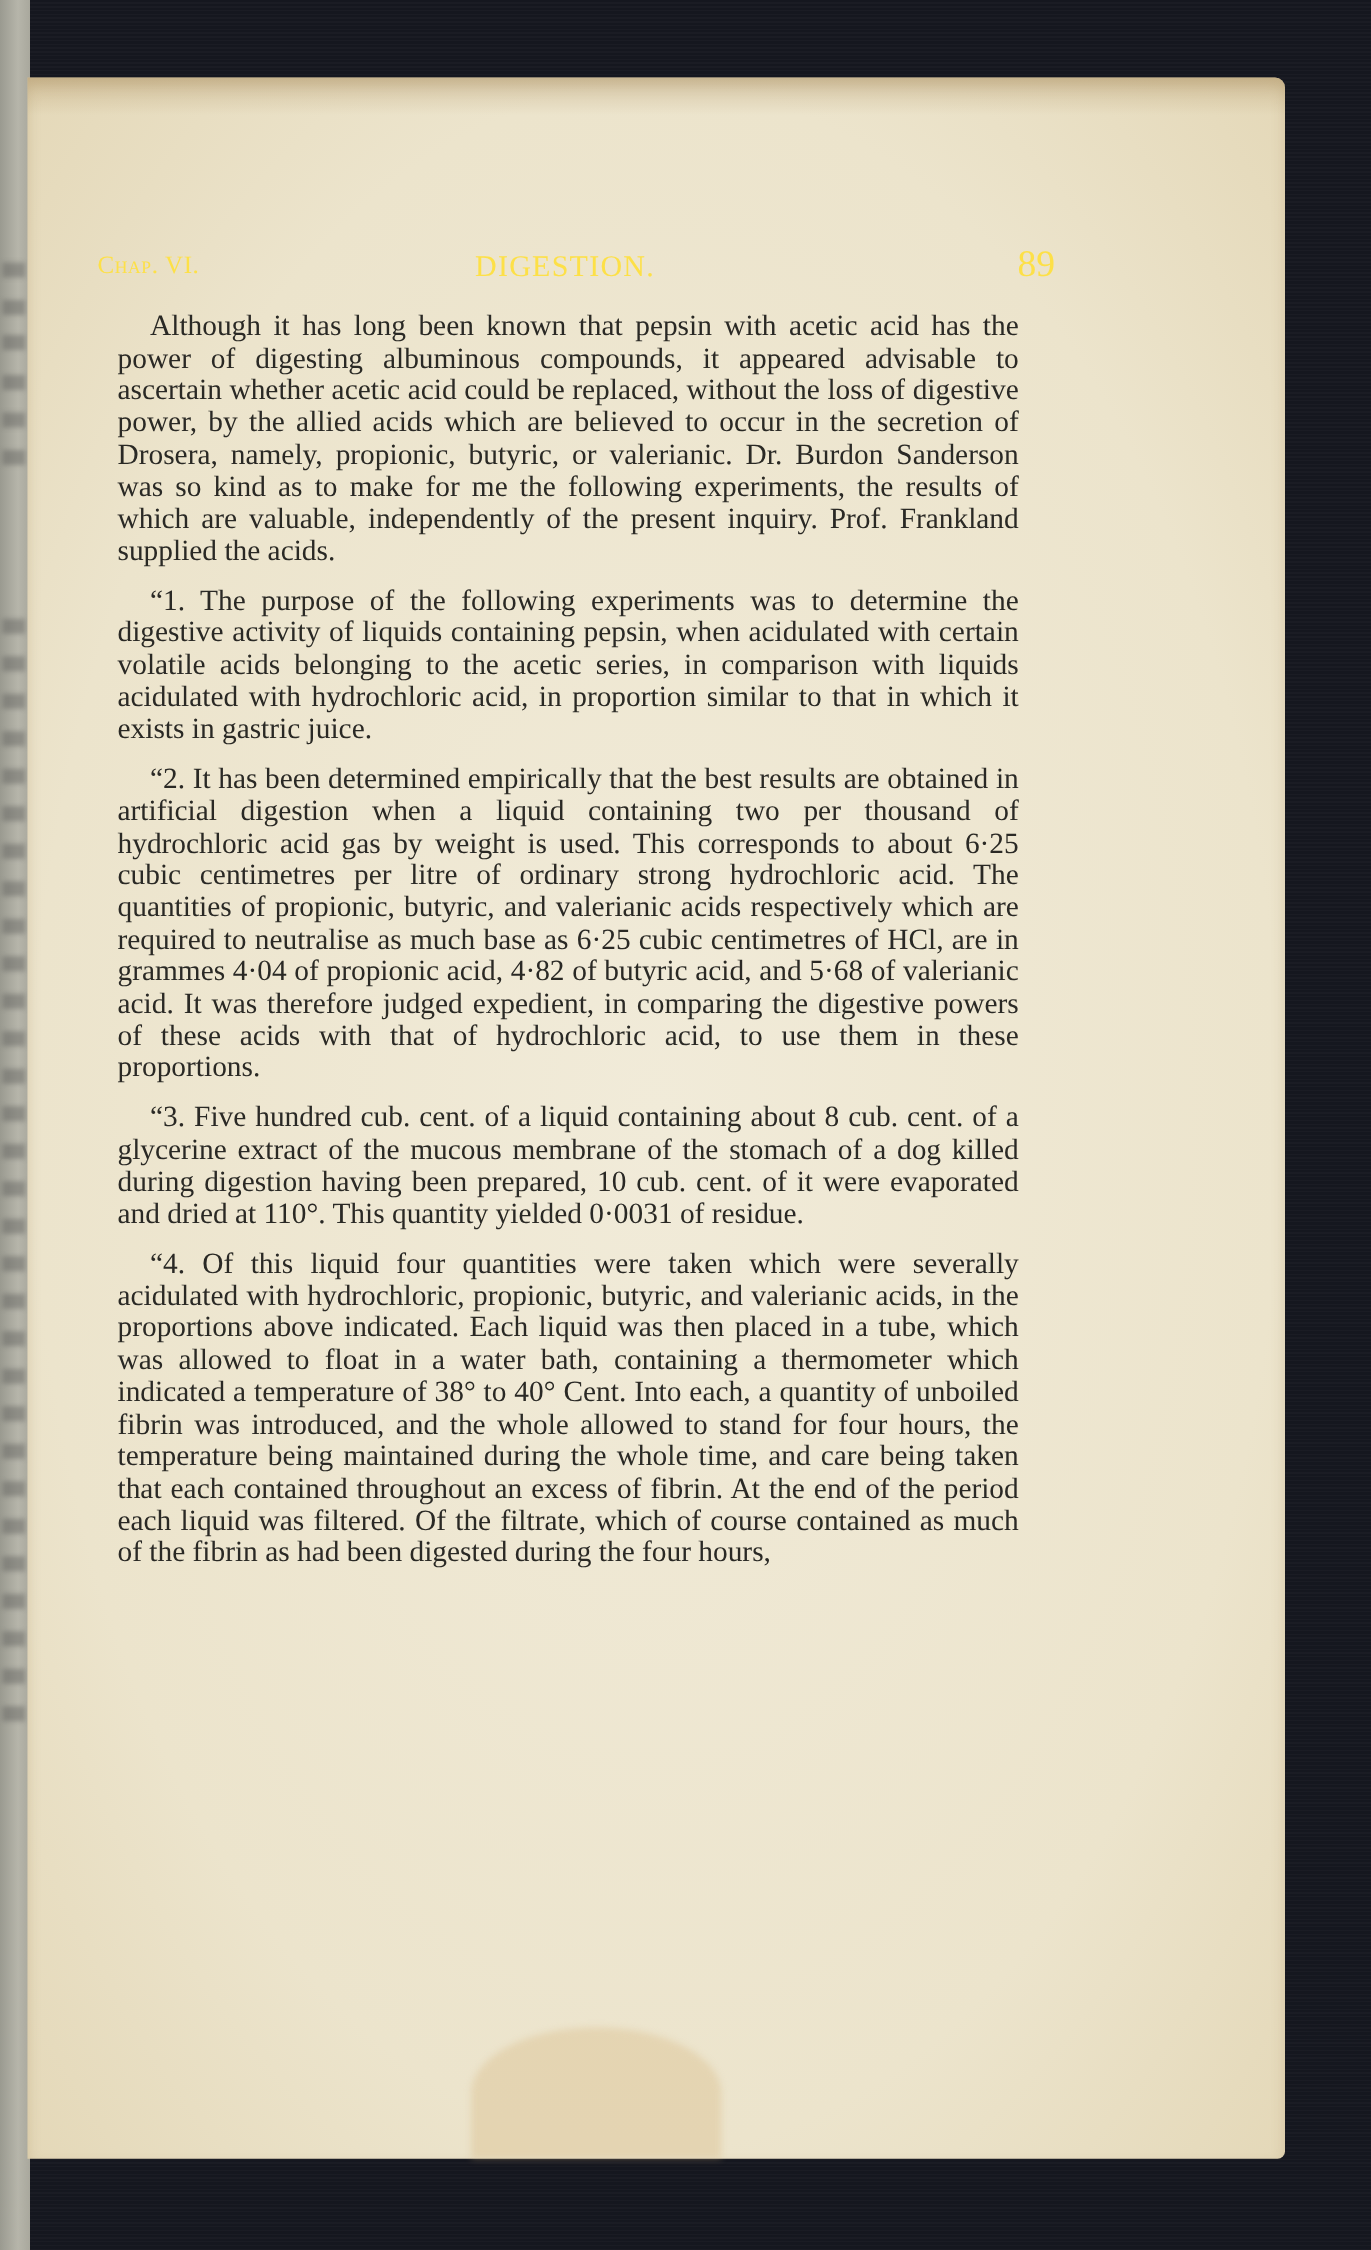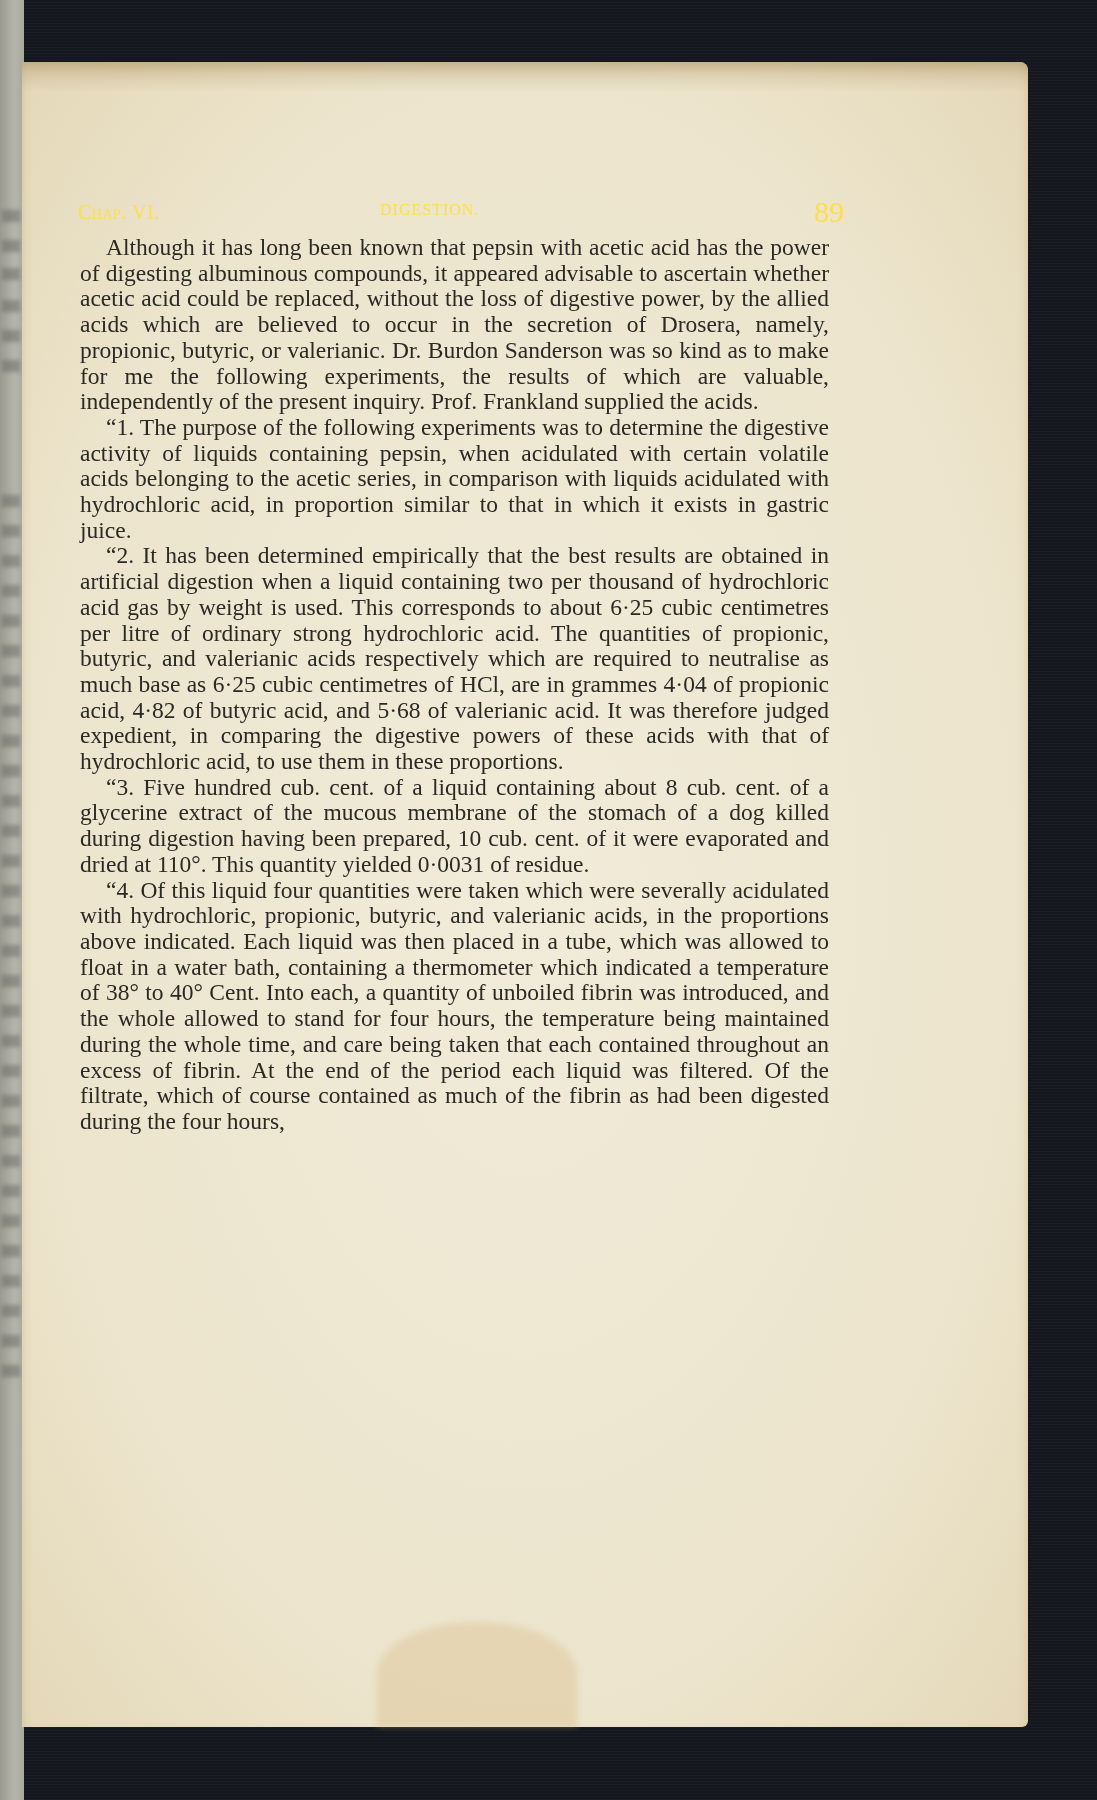--- a/index.html
+++ b/index.html
@@ -80,41 +80,41 @@
     left: 0;
     top: 6px;
     font-size: 20px;
     letter-spacing: 0.5px;
     font-variant: small-caps;
   }
   .running-head .title {
     position: absolute;
     left: 302px;
     top: 6px;
-    font-size: 16px;
+    font-size: 24px;
     letter-spacing: 1px;
   }
   .running-head .page-num {
     position: absolute;
     right: -6px;
     top: 0;
     font-size: 30px;
   }
   .text-block {
     position: absolute;
     left: 80px;
     top: 235px;
     width: 749px;
     color: #2a2925;
     font-size: 23.5px;
     line-height: 25.7px;
     text-align: justify;
   }
   .text-block p {
-    margin: 0;
+    margin: 14px;
     text-indent: 26px;
     hyphens: manual;
   }
 </style>
 </head>
 <body>
 
 <div class="backdrop"></div>
 
 <div class="prev-page-edge">

